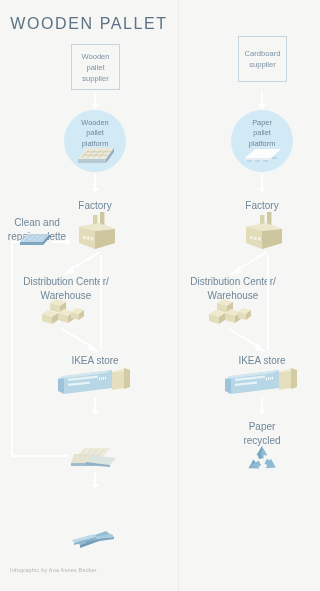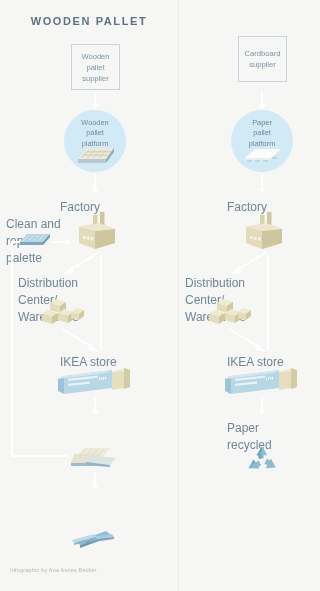--- a/index.html
+++ b/index.html
@@ -13,22 +13,22 @@
   }
   .canvas { position: relative; width: 320px; height: 591px; }
 
   
   .abs { position: absolute; }
 
   
   .col-title {
     position: absolute;
     top: 15px;
-    font-size: 11px;
-    font-weight: bold;
+    font-size: 16px;
+    font-weight: normal;
     letter-spacing: 1.6px;
     color: #5d7286;
     text-align: center;
     white-space: nowrap;
   }
   .col-title.wood  { left: 0;   width: 178px; }
   .col-title.paper { left: 178px; width: 142px; }
 
   
   .divider {
@@ -68,22 +68,22 @@
     top: 8px; left: 0; width: 100%;
     text-align: center;
     font-size: 7.4px;
     line-height: 1.4;
     color: #6f879a;
   }
 
   
   .node-label {
     position: absolute;
-    text-align: left;
-    font-size: 12px;
+    text-align: center;
+    font-size: 10px;
     line-height: 1.42;
     color: #6f879a;
     white-space: pre-line;
   }
 
   
   .vline {
     position: absolute;
     width: 2px;
     background: #ffffff;

